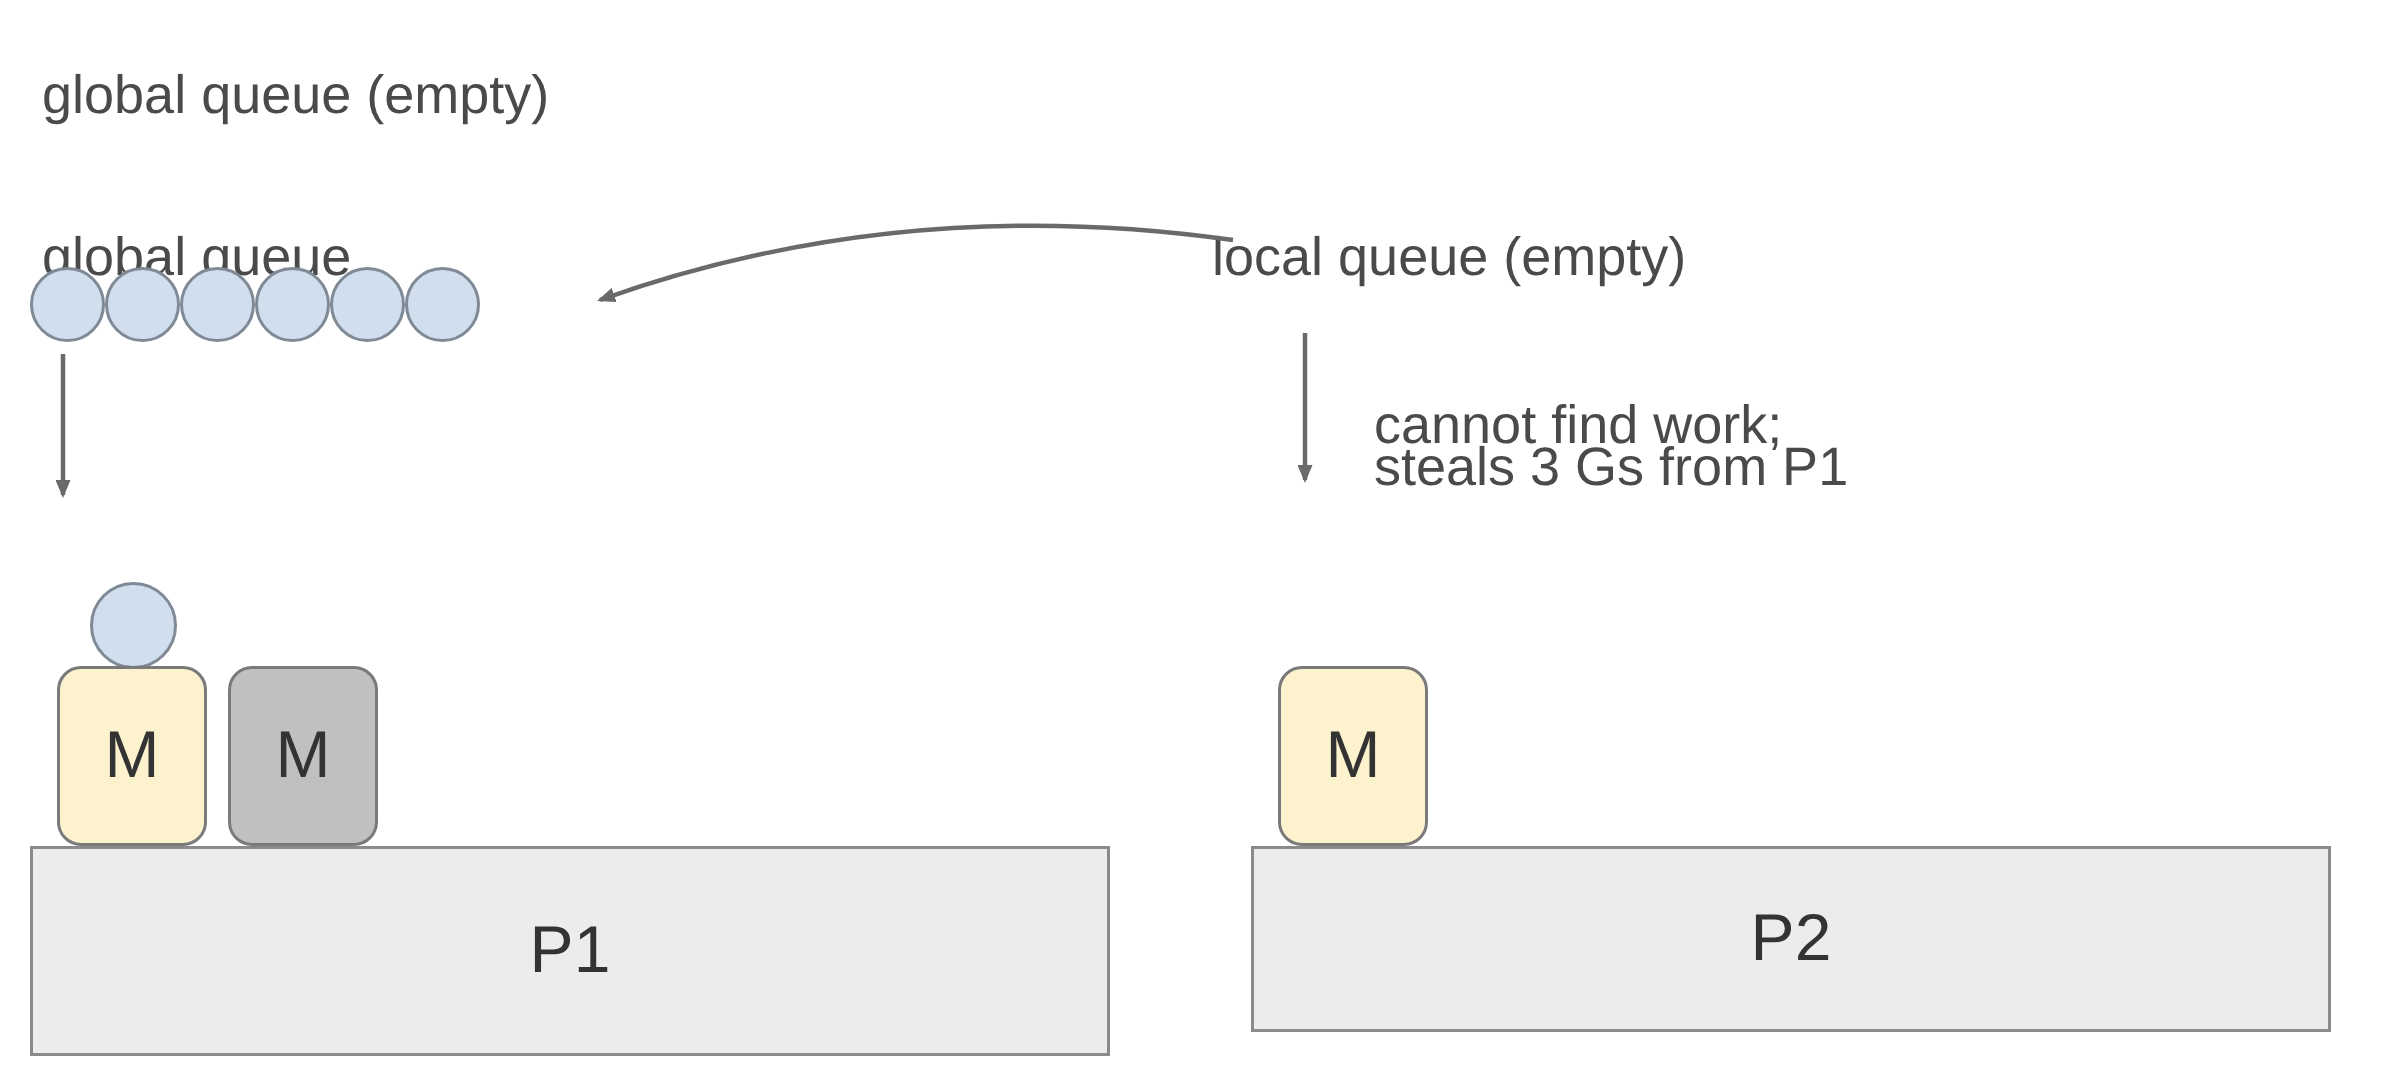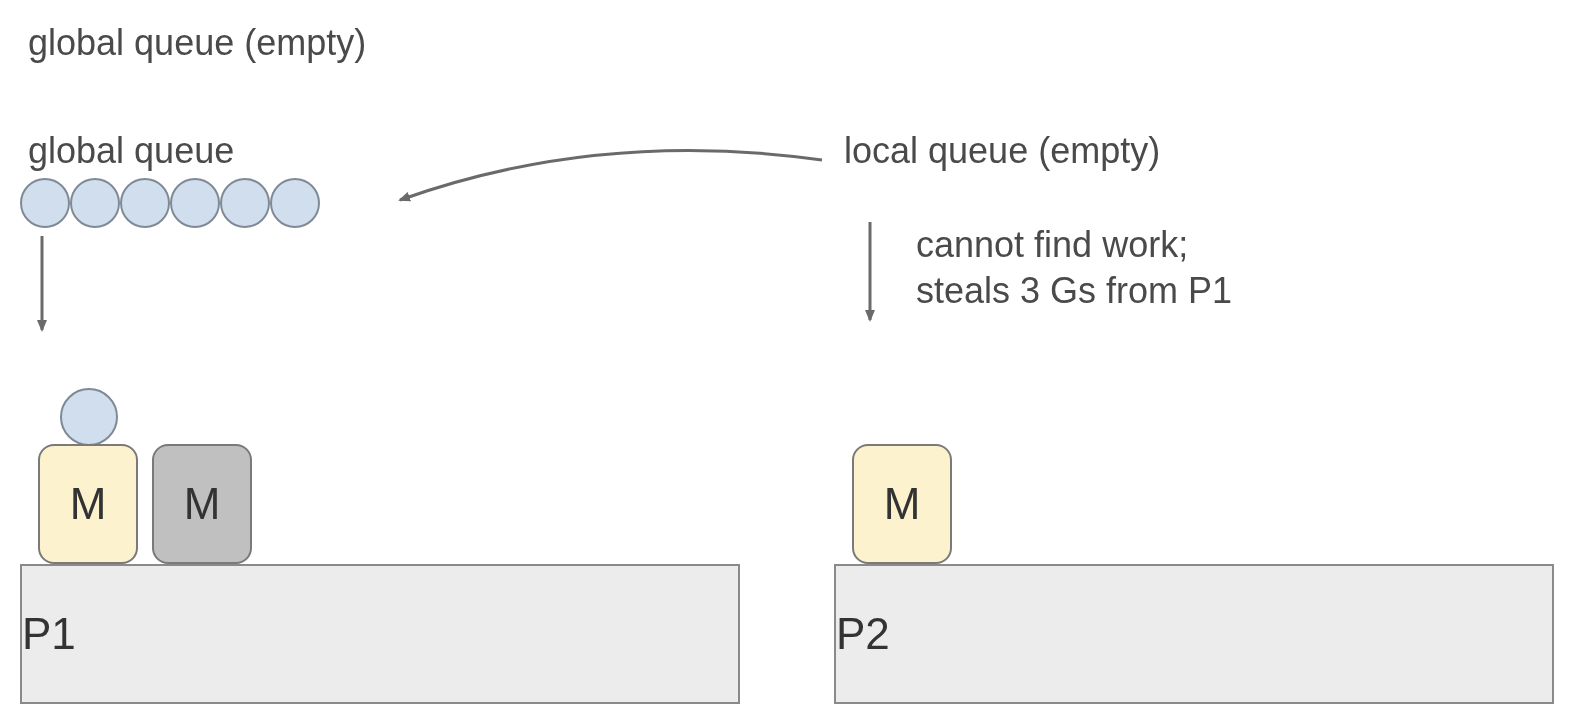--- a/index.html
+++ b/index.html
@@ -8,20 +8,21 @@
       height: 728px;
       background: #ffffff;
       font-family: Arial, Helvetica, sans-serif;
       position: relative;
     }
     .label {
       position: absolute;
       font-size: 36px;
       color: #4a4a4a;
       line-height: 1.3;
+      margin-top: 20px;
     }
     .goroutine {
       width: 50px;
       height: 50px;
       border-radius: 50%;
       background: #d0deee;
       border: 2px solid #7f8a96;
       position: absolute;
     }
     .queue-row {
@@ -43,41 +44,41 @@
       color: #333;
     }
     .m-yellow { background: #fcf3ce; }
     .m-gray { background: #c0c0c0; }
     .p-box {
       position: absolute;
       background: #ececec;
       border: 2px solid #8a8a8a;
       display: flex;
       align-items: center;
-      justify-content: flex-start;
+      justify-content: center;
       font-size: 44px;
       color: #333;
     }
     svg.arrows {
       position: absolute;
       left: 0; top: 0;
       width: 1592px; height: 728px;
       pointer-events: none;
     }
   </style>
 </head>
 <body>
 
 <div class="label" style="left:28px; top:20px;">global queue (empty)</div>
 
 <div class="label" style="left:28px; top:128px;">global queue</div>
 
-<div class="label" style="left:844px; top:128px;text-align:center;">local queue (empty)</div>
+<div class="label" style="left:808px; top:128px;text-align:center;">local queue (empty)</div>
 
-<div class="label" style="left:916px; top:222px;">cannot find work;</div>
+<div class="label" style="left:916px; top:240px;">cannot find work;</div>
 <div class="label" style="left:916px; top:268px;text-align:center;">steals 3 Gs from P1</div>
 
 <div class="queue-row" style="left:20px; top:178px;">
   <div class="goroutine"></div>
   <div class="goroutine"></div>
   <div class="goroutine"></div>
   <div class="goroutine"></div>
   <div class="goroutine"></div>
   <div class="goroutine"></div>
 </div>
@@ -92,21 +93,21 @@
 </div>
 
 <div class="m-box m-yellow" style="left:852px; top:444px;">
   <span>M</span>
 </div>
 
 <div class="p-box" style="left:20px; top:564px; width:720px; height:140px;">
   <span>P1</span>
 </div>
 
-<div class="p-box" style="left:834px; top:564px; width:720px; height:140px;">
+<div class="p-box" style="left:834px; top:564px; width:720px; height:124px;">
   <span>P2</span>
 </div>
 
 <svg class="arrows">
   <defs>
     <marker id="arrowhead" markerWidth="12" markerHeight="10" refX="10" refY="5" orient="auto" markerUnits="userSpaceOnUse">
       <path d="M0,0 L12,5 L0,10 Z" fill="#6a6a6a"></path>
     </marker>
   </defs>
 

